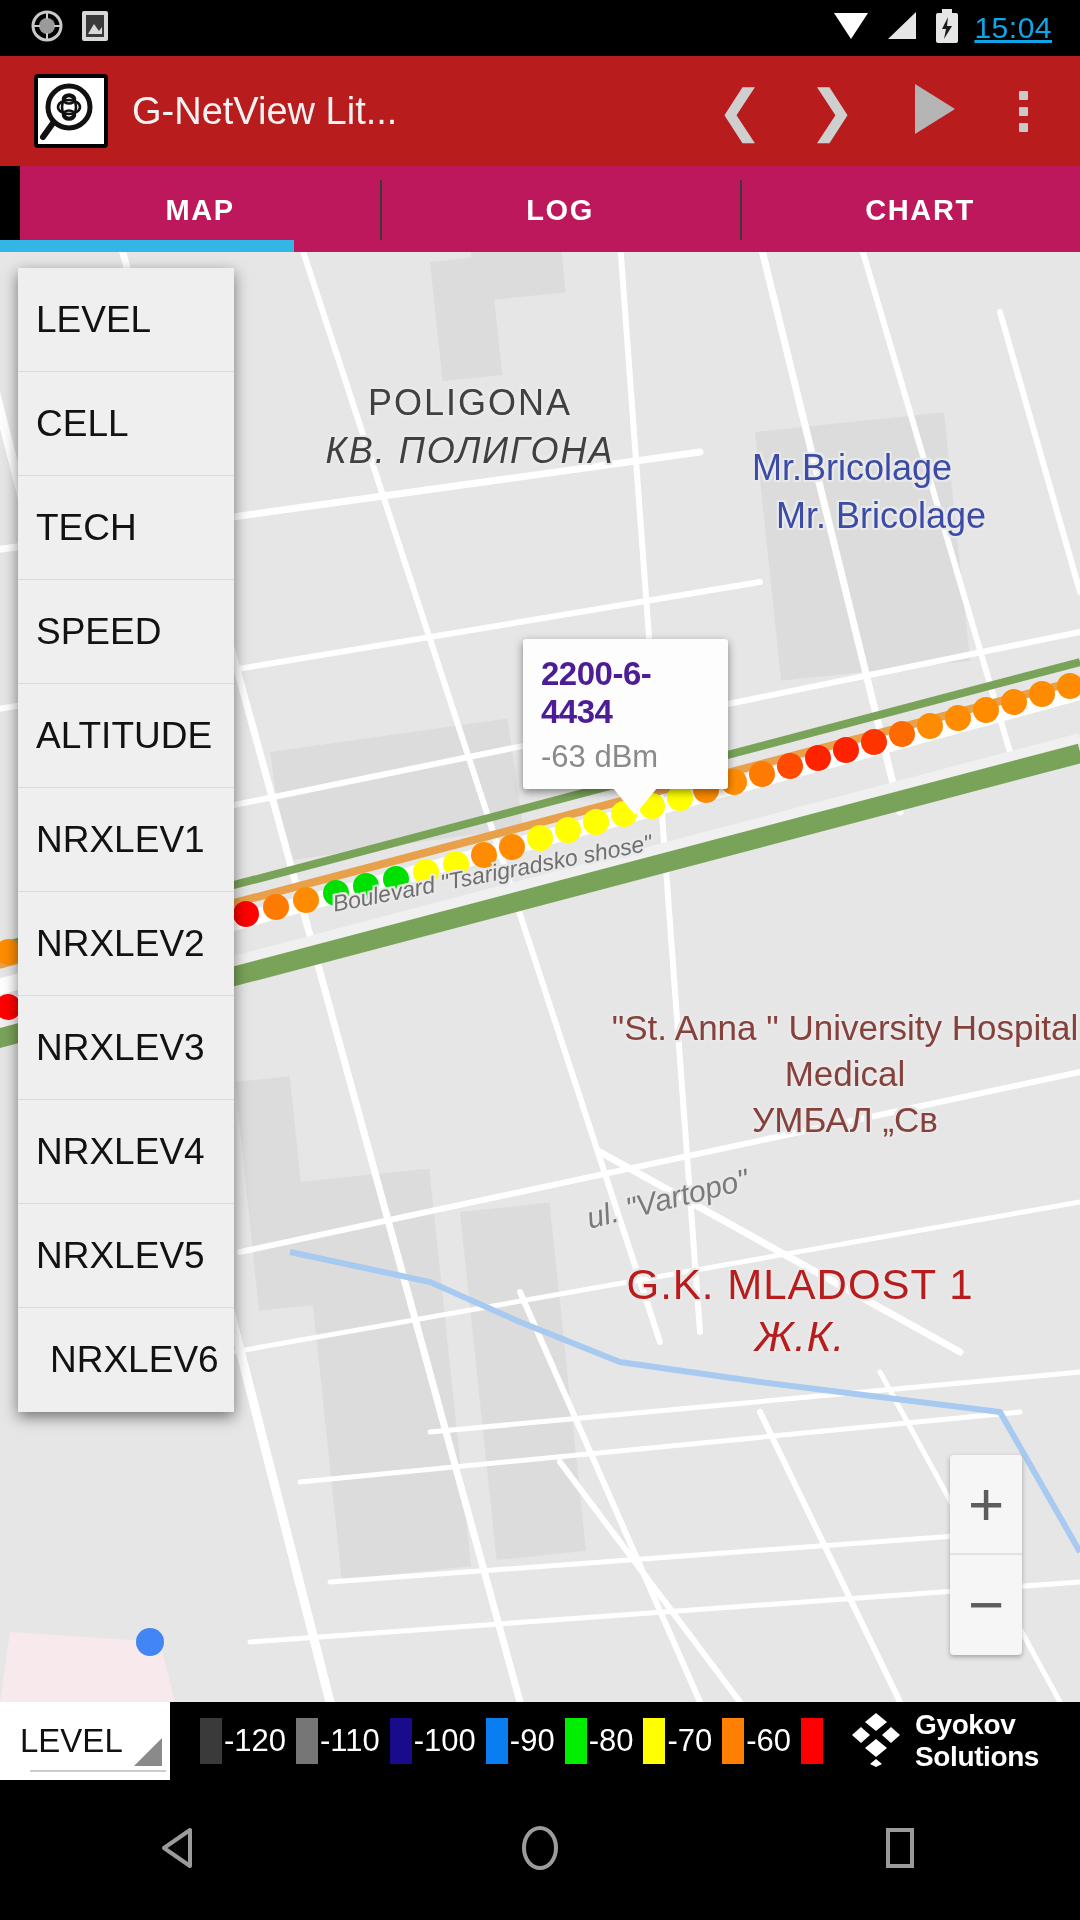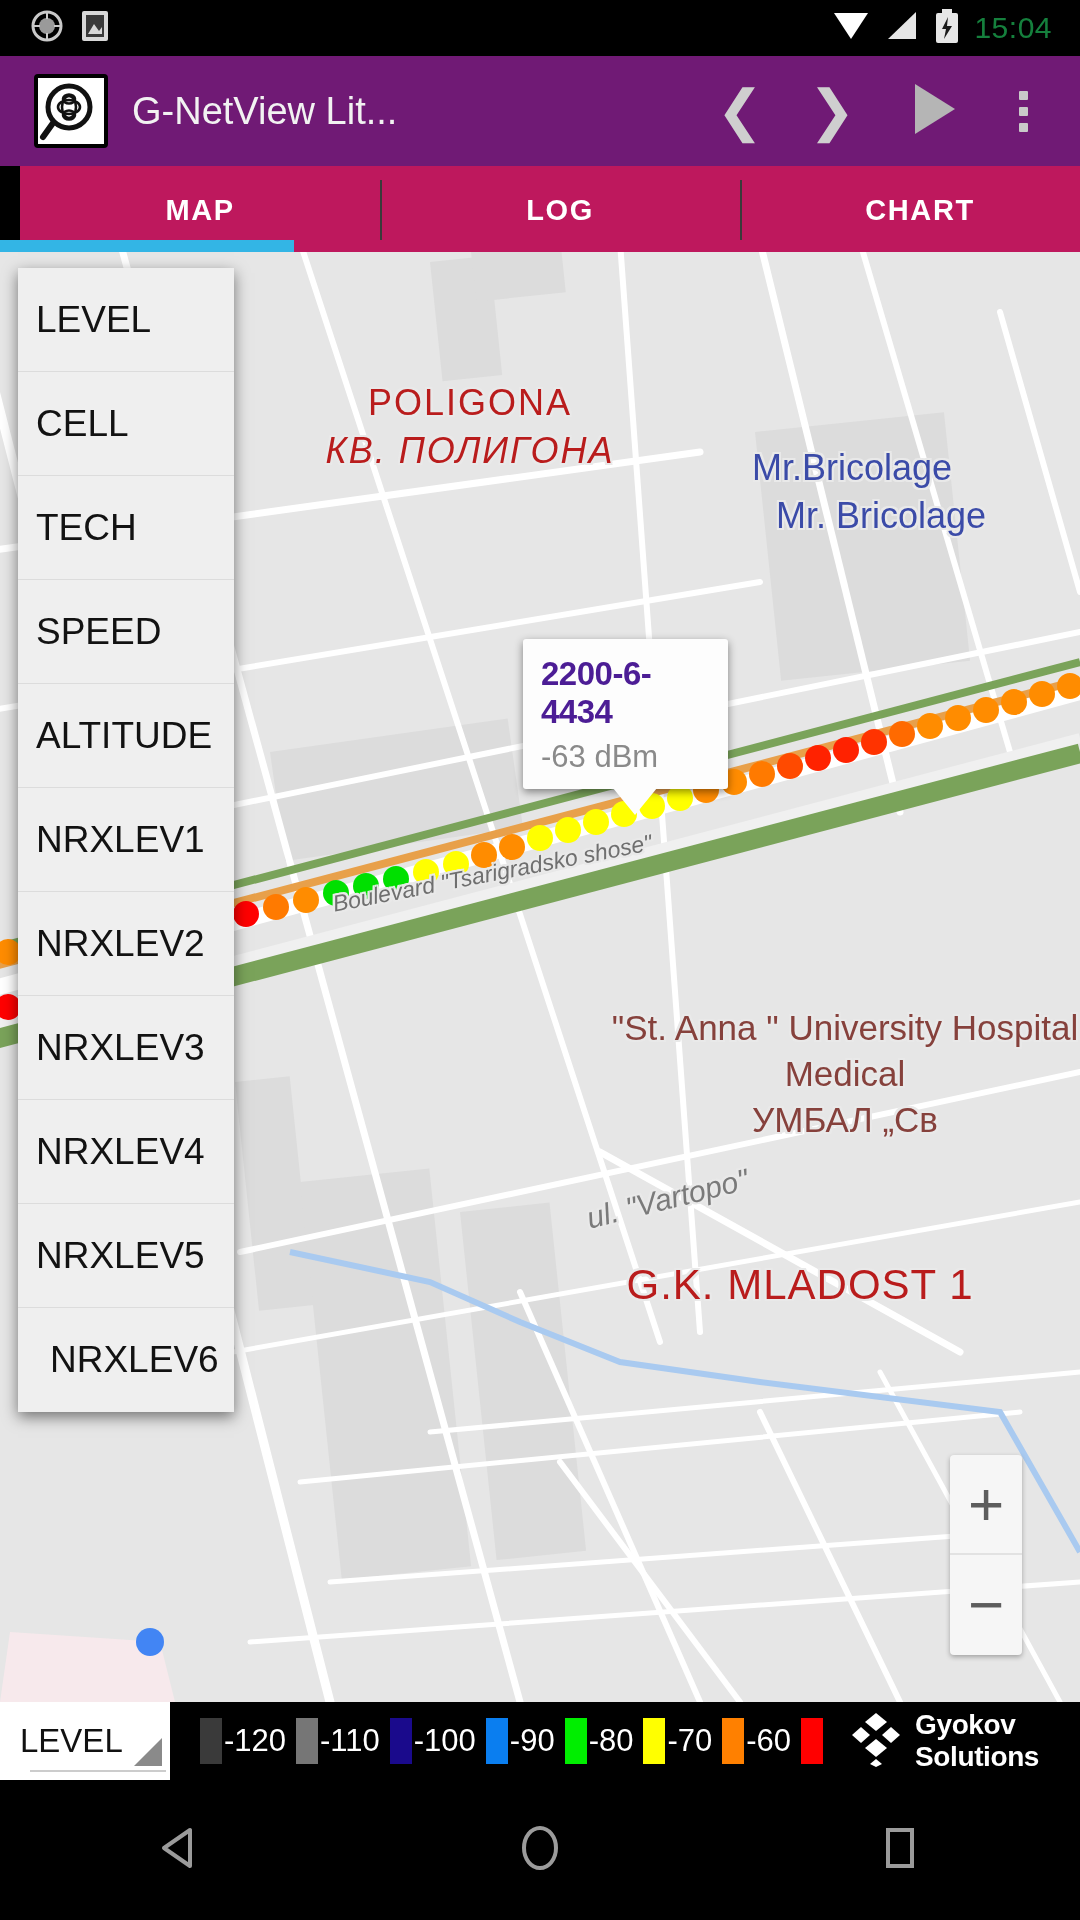--- a/index.html
+++ b/index.html
@@ -11,26 +11,26 @@
   }
   #screen { position: relative; width: 1080px; height: 1920px; overflow: hidden; background:#000; }
 
   
   .statusbar {
     position: absolute; left:0; top:0; width:1080px; height:56px;
     background:#000; display:flex; align-items:center;
   }
   .sb-left { display:flex; align-items:center; gap:16px; padding-left:30px; }
   .sb-right { margin-left:auto; display:flex; align-items:center; gap:14px; padding-right:28px; }
-  .sb-time { color:#15803d; font-size:30px; letter-spacing:0.5px; }
+  .sb-time { color:#0ea5e9; font-size:30px; letter-spacing:0.5px;text-decoration:underline; }
 
   
   .appbar {
     position:absolute; left:0; top:56px; width:1080px; height:110px;
-    background:#701a75; display:flex; align-items:center;
+    background:#b91c1c; display:flex; align-items:center;
   }
   .app-logo {
     width:74px; height:74px; margin-left:34px; background:#fff;
     border:4px solid #000; border-radius:4px;
     display:flex; align-items:center; justify-content:center;
   }
   .app-title {
     color:#f2f2f2; font-size:38px; margin-left:24px; white-space:nowrap;
   }
   .appbar-actions { margin-left:auto; display:flex; align-items:center; }
@@ -63,21 +63,21 @@
   .map {
     position:absolute; left:0; top:252px; width:1080px; height:1450px;
     background:#e4e4e4; overflow:hidden;
   }
   .map svg { position:absolute; left:0; top:0; }
 
   .maplabel { position:absolute; white-space:nowrap; pointer-events:none;
     text-shadow: -2px 0 #e9e9e9, 2px 0 #e9e9e9, 0 -2px #e9e9e9, 0 2px #e9e9e9,
                  -2px -2px #e9e9e9, 2px 2px #e9e9e9, 2px -2px #e9e9e9, -2px 2px #e9e9e9;
   }
-  .lbl-poligona { left:300px; top:130px; color:#b91c1c; font-size:36px; letter-spacing:2px; text-align:center; width:340px;}
+  .lbl-poligona { left:300px; top:130px; color:#404040; font-size:36px; letter-spacing:2px; text-align:center; width:340px;}
   .lbl-poligona .cy { display:block; font-style:italic; margin-top:6px; }
   .lbl-bricolage { left:752px; top:195px; color:#3b4ba8; font-size:36px; }
   .lbl-bricolage .l2 { display:block; margin-left:24px; margin-top:6px; }
   .lbl-anna { left:610px; top:750px; width:470px; text-align:center; color:#86413c; font-size:35px; }
   .lbl-anna span { display:block; margin-top:6px; }
   .lbl-vartopo { left:585px; top:930px; color:#7a7a7a; font-size:30px; font-style:italic; transform:rotate(-14deg); }
   .lbl-mladost { left:540px; top:1009px; width:520px; text-align:center; color:#b91c1c; font-size:42px; letter-spacing:1px; }
   .lbl-mladost .cy { display:block; font-style:italic; margin-top:4px; }
   .lbl-shose { left:330px; top:608px; color:#6f6f6f; font-size:23px; transform:rotate(-11deg); font-style:italic;}
 
@@ -346,20 +346,21 @@
     </div>
     <div class="maplabel lbl-anna">
       <span>"St. Anna " University Hospital</span>
       <span>Medical</span>
       <span>УМБАЛ „Св</span>
     </div>
     <div class="maplabel lbl-vartopo">ul. "Vartopo"</div>
     <div class="maplabel lbl-shose">Boulevard "Tsarigradsko shose"</div>
     <div class="maplabel lbl-mladost">
       <span>G.K. MLADOST 1</span>
+      <span class="cy">Ж.К.</span>
     </div>
 
     <div class="popup">
       <div class="pp-title">2200-6-4434</div>
       <div class="pp-sub">-63 dBm</div>
       <div class="pp-tail"></div>
     </div>
 
     <div class="zoomctrl">
       <div>+</div>

